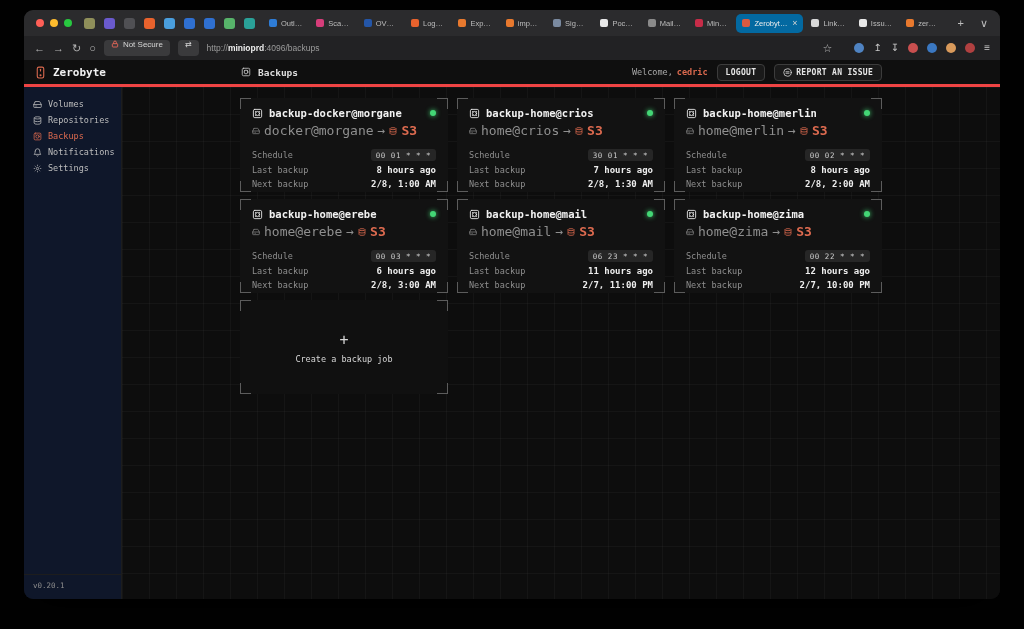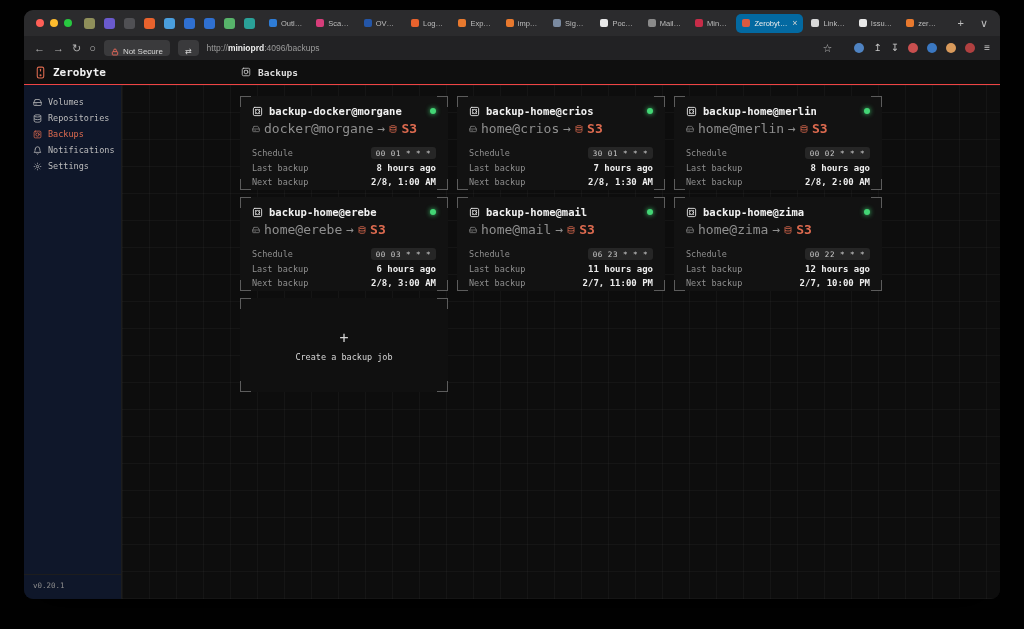--- a/index.html
+++ b/index.html
@@ -28,36 +28,36 @@
     min-width:0;flex:1 1 52px;max-width:84px;color:#bdbdbd;font-size:7.5px;white-space:nowrap}
   .tab .fav{width:8px;height:8px;border-radius:2px;flex:none}
   .tab .tlbl{overflow:hidden;text-overflow:ellipsis;min-width:0}
   .tab.active{background:#0369a1;color:#ededed;flex:1.4 0.5 72px;max-width:98px}
   .tab .close{margin-left:auto;font-size:9px;color:#d4d4d4;flex:none}
   .tabbtn{color:#bdbdbd;font-size:11px;padding:0 4px;flex:none}
 
   
   .urlbar{height:24px;background:#222224;display:flex;align-items:center;padding:0 10px;gap:8px}
   .navic{color:#b5b5b5;font-size:11px;line-height:1;flex:none}
-  .chip{display:flex;align-items:flex-end;gap:4px;background:#3a3a3c;border-radius:4px;height:16px;
+  .chip{display:flex;align-items:flex-start;gap:4px;background:#3a3a3c;border-radius:4px;height:16px;
     padding:0 7px;color:#d6d6d6;font-size:8px;flex:none}
   .chip svg{width:8px;height:8px}
   .urltext{font-size:8.5px;color:#9b9b9b;white-space:nowrap}
   .urltext .host{color:#ececec;font-weight:bold}
   .spacer{flex:1}
   .star{color:#b5b5b5;font-size:11px;flex:none;margin-right:14px}
   .extrow{display:flex;align-items:center;gap:9px;flex:none}
   .ext{font-size:10px;line-height:1;color:#c9c9c9}
   .ext.dot{width:10px;height:10px;border-radius:50%}
 
   
   .app{height:539px;display:flex;flex-direction:column;background:#0d0d0d;
     font-family:"DejaVu Sans Mono","Liberation Mono",monospace}
   .apphead{height:20px;flex:none;display:flex;align-items:center;padding:12px 10px;
-    border-bottom:1px solid #ef4444;position:relative;background:#0f0f0f}
+    border-bottom:3px solid #ef4444;position:relative;background:#0f0f0f}
   .brand{display:flex;align-items:center;gap:6px;font-weight:bold;font-size:11px;color:#f2f2f2}
   .brand svg{width:13px;height:13px;color:var(--accent)}
   .pagetitle{position:absolute;left:217px;display:flex;gap:7px;align-items:center;
     font-size:9.5px;color:#dedede;font-weight:bold}
   .pagetitle svg{width:10px;height:10px;color:#c8c8c8}
   .headright{position:absolute;right:118px;display:flex;align-items:center;gap:9px}
   .welcome{font-size:8.5px;color:#a8a8a8;display:flex;gap:4px}
   .welcome .user{color:var(--accent);font-weight:bold}
   .btn{display:flex;align-items:center;gap:4px;border:1px solid #3c3c3c;background:#1a1a1a;
     border-radius:4px;padding:3px 8px;font-size:8px;font-weight:bold;color:#e6e6e6;
@@ -248,20 +248,35 @@
         <span>Zerobyte</span>
       </div>
       <div class="pagetitle">
         <svg viewBox="0 0 24 24" fill="none" stroke="currentColor" stroke-width="2" stroke-linecap="round">
           <rect x="3" y="3" width="18" height="18" rx="3"></rect>
             <circle cx="12" cy="12" r="4.5"></circle>
           <path d="m7.5 7.5 1 1"></path>
             <path d="m16.5 7.5-1 1"></path>
         </svg>
         <span>Backups</span>
+      </div>
+      <div class="headright">
+        <span class="welcome">
+          <span>Welcome,</span>
+          <span class="user">cedric</span>
+        </span>
+        <button class="btn">LOGOUT</button>
+        <button class="btn">
+          <svg viewBox="0 0 24 24" fill="none" stroke="currentColor" stroke-width="2" stroke-linecap="round">
+            <circle cx="12" cy="12" r="10"></circle>
+              <line x1="8" y1="10" x2="16" y2="10"></line>
+              <line x1="8" y1="14" x2="16" y2="14"></line>
+          </svg>
+          <span>REPORT AN ISSUE</span>
+        </button>
       </div>
     </div>
 
     <div class="appbody">
 
       <div class="sidebar">
         <div class="navitem">
           <svg viewBox="0 0 24 24" fill="none" stroke="currentColor" stroke-width="2" stroke-linecap="round">
             <line x1="22" y1="12" x2="2" y2="12"></line>
             <path d="M5.45 5.11 2 12v6a2 2 0 0 0 2 2h16a2 2 0 0 0 2-2v-6l-3.45-6.89A2 2 0 0 0 16.76 4H7.24a2 2 0 0 0-1.79 1.11z"></path>

